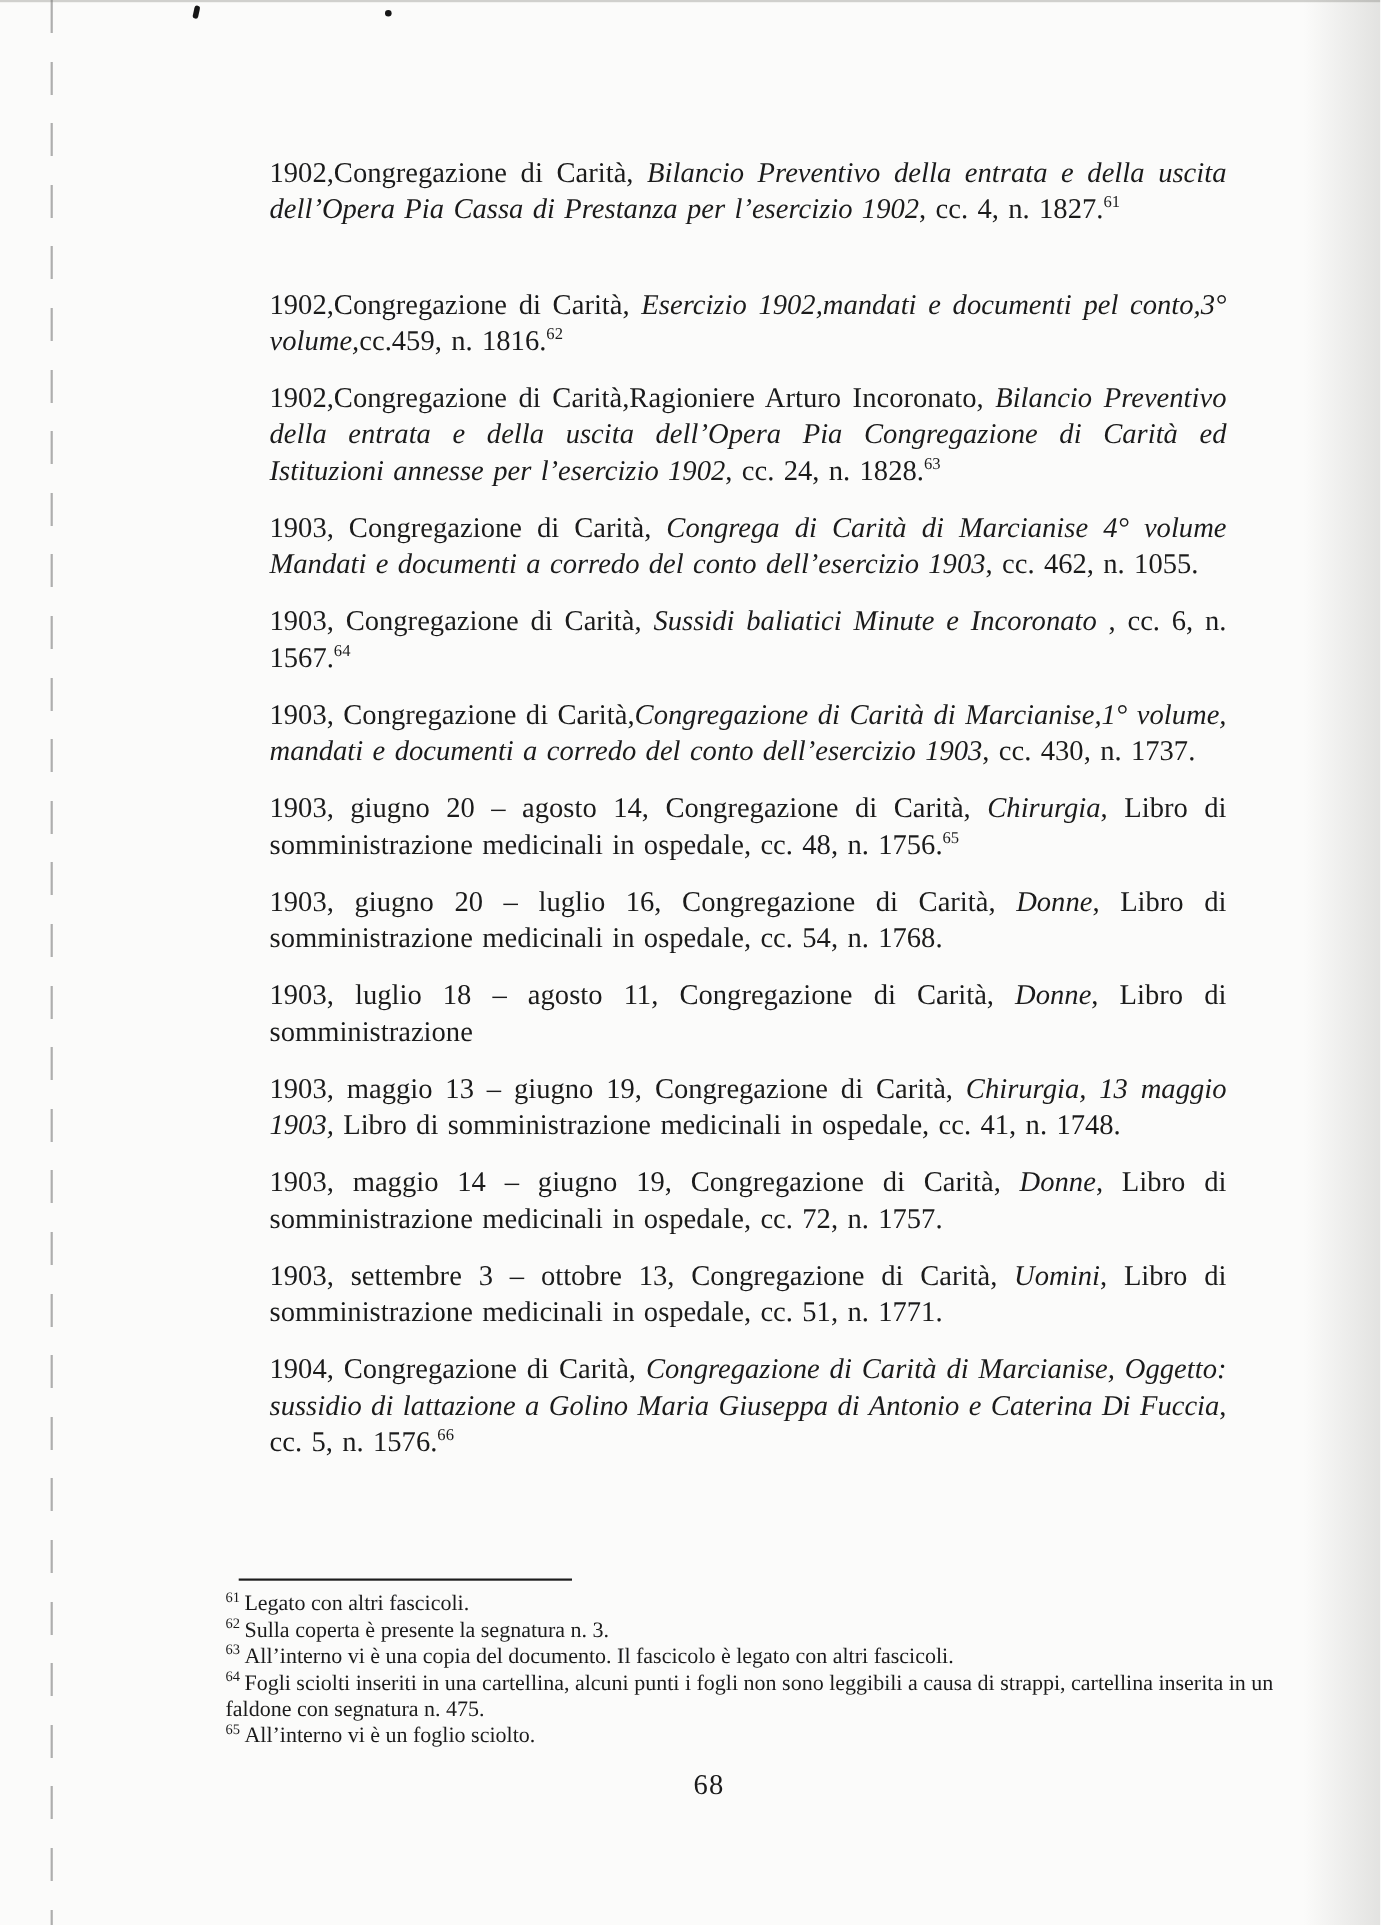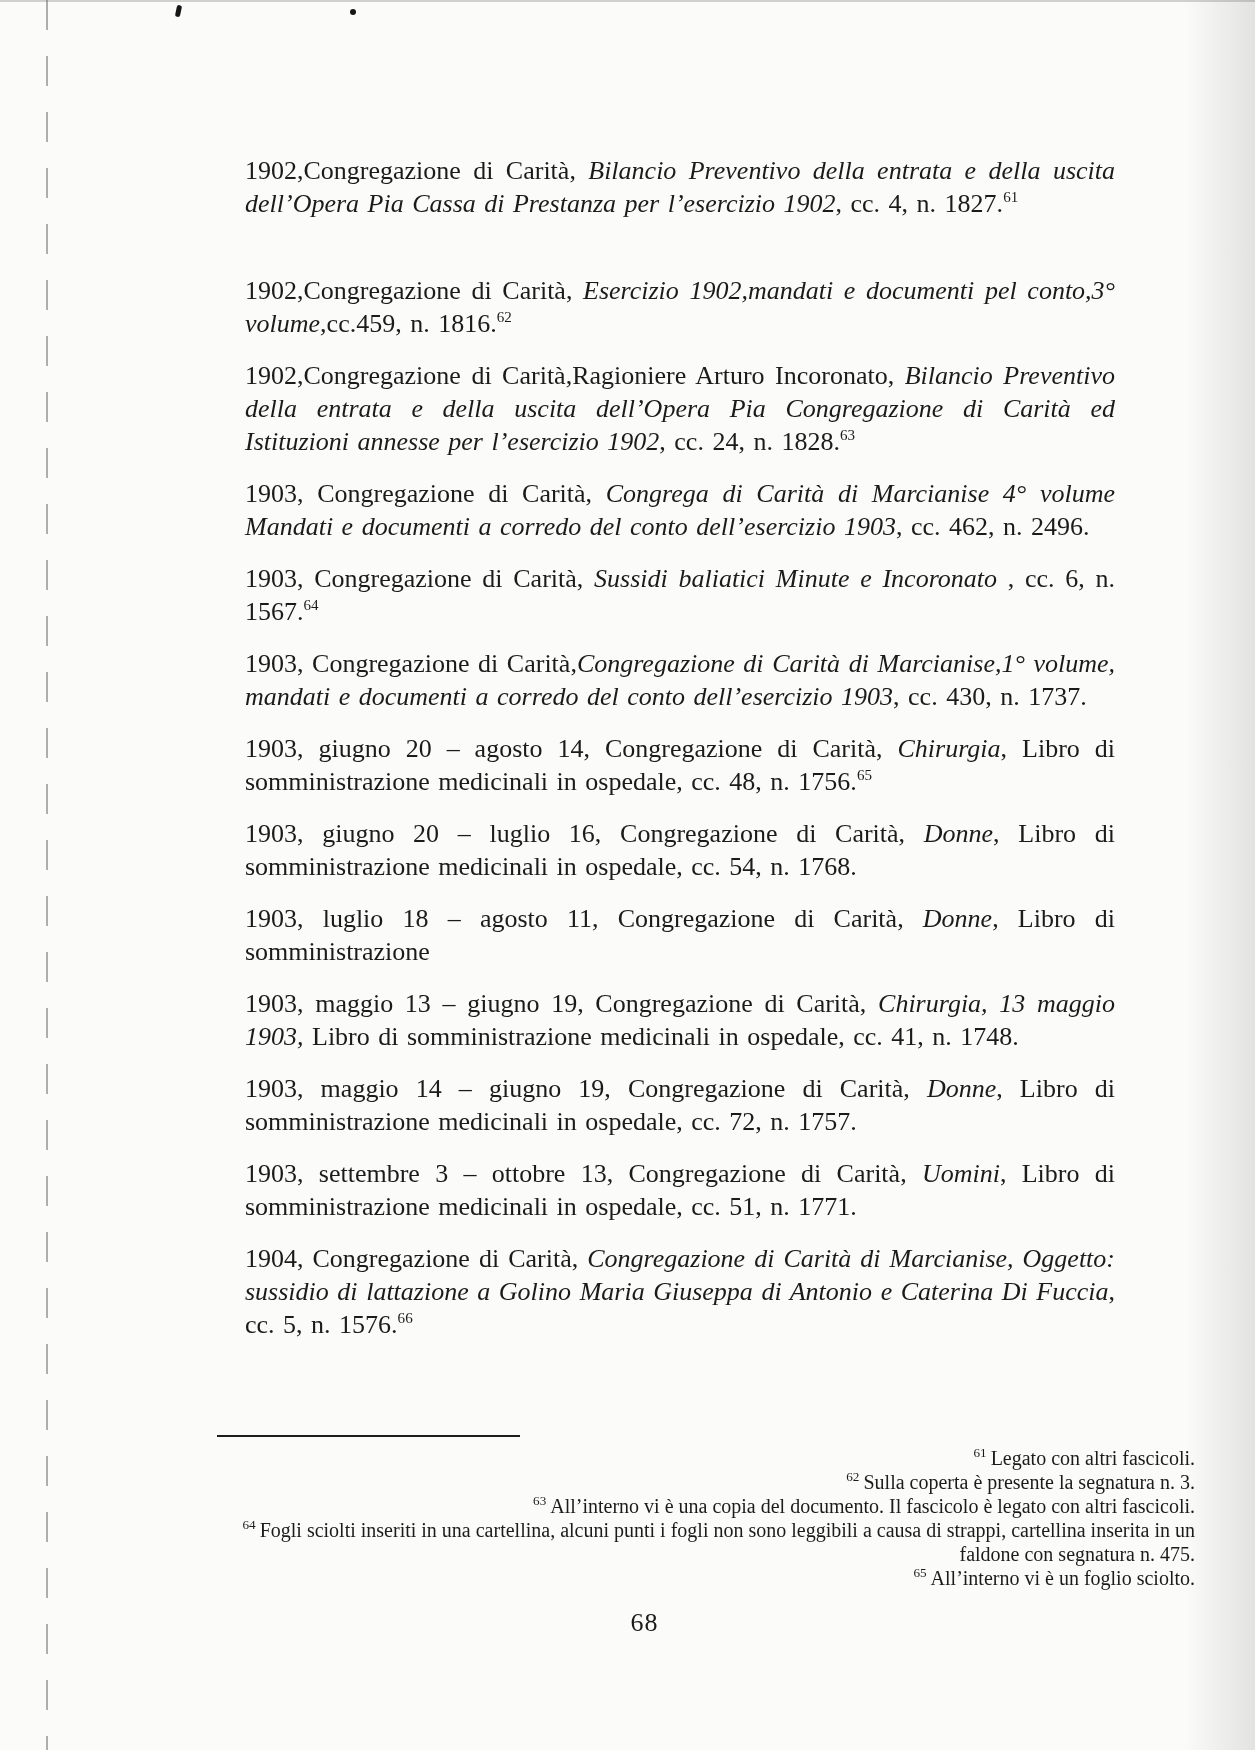--- a/index.html
+++ b/index.html
@@ -14,55 +14,55 @@
   
   .edge-top{position:absolute;top:0;left:0;right:0;height:2px;background:#b9b9b6;opacity:.65;}
   .edge-right{position:absolute;top:0;right:0;width:70px;height:100%;
     background:linear-gradient(to right, rgba(115,115,110,0) 0%, rgba(115,115,110,.10) 55%, rgba(115,115,110,.18) 100%);}
   .margin-dashes{position:absolute;top:0;left:46px;width:2px;height:1750px;opacity:.55;
     background:repeating-linear-gradient(180deg,#6f6f6f 0 30px,transparent 30px 56px);}
   .speck{position:absolute;background:#161616;}
   .speck-1{left:176px;top:5px;width:5px;height:12px;border-radius:3px;transform:rotate(12deg);}
   .speck-2{left:350px;top:9px;width:6px;height:6px;border-radius:50%;}
   
-  .entries{position:absolute;top:154px;left:245px;width:870px;}
+  .entries{position:absolute;top:140px;left:245px;width:870px;}
   .entry{
     margin:0 0 19px 0;
     font-size:26px;line-height:33px;
     text-align:justify;text-align-last:left;
     word-spacing:2px;
   }
   .entry:first-child{margin-bottom:54px;}
   .it{font-style:italic;}
   .entry sup{font-size:0.58em;line-height:0;vertical-align:super;}
   
   .footnote-rule{position:absolute;top:1435px;left:217px;width:303px;height:2px;background:#1d1d1d;}
   .footnotes{position:absolute;top:1446px;left:205px;width:990px;
-    font-size:20px;line-height:24px;text-align:right;}
+    font-size:20px;line-height:24px;text-align:left;}
   .footnote{margin:0;}
   .footnote sup{font-size:0.66em;line-height:0;vertical-align:super;padding-right:4px;}
   
   .page-number{position:absolute;top:1608px;left:0;width:100%;text-align:center;
     font-size:26px;letter-spacing:1px;text-indent:34px;}
 </style>
 </head>
 <body>
 
 <div class="sheet">
   <div class="edge-top"></div>
   <div class="edge-right"></div>
   <div class="margin-dashes"></div>
   <div class="speck speck-1"></div>
   <div class="speck speck-2"></div>
 
   <main class="entries" id="entries">
       <p class="entry"><span>1902,Congregazione di Carità, </span><span class="it">Bilancio Preventivo della entrata e della uscita dell’Opera Pia Cassa di Prestanza per l’esercizio 1902</span><span>, cc. 4, n. 1827.</span><sup>61</sup></p>
       <p class="entry"><span>1902,Congregazione di Carità, </span><span class="it">Esercizio 1902,mandati e documenti pel conto,3° volume,</span><span>cc.459, n. 1816.</span><sup>62</sup></p>
       <p class="entry"><span>1902,Congregazione di Carità,Ragioniere Arturo Incoronato, </span><span class="it">Bilancio Preventivo della entrata e della uscita dell’Opera Pia Congregazione di Carità ed Istituzioni annesse per l’esercizio 1902</span><span>, cc. 24, n. 1828.</span><sup>63</sup></p>
-      <p class="entry"><span>1903, Congregazione di Carità, </span><span class="it">Congrega di Carità di Marcianise 4° volume Mandati e documenti a corredo del conto dell’esercizio 1903</span><span>, cc. 462, n. 2496.</span></p>
+      <p class="entry"><span>1903, Congregazione di Carità, </span><span class="it">Congrega di Carità di Marcianise 4° volume Mandati e documenti a corredo del conto dell’esercizio 1903</span><span>, cc. 462, n. 1055.</span></p>
       <p class="entry"><span>1903, Congregazione di Carità, </span><span class="it">Sussidi baliatici Minute e Incoronato </span><span>, cc. 6, n. 1567.</span><sup>64</sup></p>
       <p class="entry"><span>1903, Congregazione di Carità,</span><span class="it">Congregazione di Carità di Marcianise,1° volume, mandati e documenti a corredo del conto dell’esercizio 1903</span><span>, cc. 430, n. 1737.</span></p>
       <p class="entry"><span>1903, giugno 20 – agosto 14, Congregazione di Carità, </span><span class="it">Chirurgia</span><span>, Libro di somministrazione medicinali in ospedale, cc. 48, n. 1756.</span><sup>65</sup></p>
       <p class="entry"><span>1903, giugno 20 – luglio 16, Congregazione di Carità, </span><span class="it">Donne</span><span>, Libro di somministrazione medicinali in ospedale, cc. 54, n. 1768.</span></p>
       <p class="entry"><span>1903, luglio 18 – agosto 11, Congregazione di Carità, </span><span class="it">Donne</span><span>, Libro di somministrazione</span></p>
       <p class="entry"><span>1903, maggio 13 – giugno 19, Congregazione di Carità, </span><span class="it">Chirurgia, 13 maggio 1903,</span><span> Libro di somministrazione medicinali in ospedale, cc. 41, n. 1748.</span></p>
       <p class="entry"><span>1903, maggio 14 – giugno 19, Congregazione di Carità, </span><span class="it">Donne</span><span>, Libro di somministrazione medicinali in ospedale, cc. 72, n. 1757.</span></p>
       <p class="entry"><span>1903, settembre 3 – ottobre 13, Congregazione di Carità, </span><span class="it">Uomini</span><span>, Libro di somministrazione medicinali in ospedale, cc. 51, n. 1771.</span></p>
       <p class="entry"><span>1904, Congregazione di Carità, </span><span class="it">Congregazione di Carità di Marcianise, Oggetto: sussidio di lattazione a Golino Maria Giuseppa di Antonio e Caterina Di Fuccia</span><span>, cc. 5, n. 1576.</span><sup>66</sup></p>
     </main>

